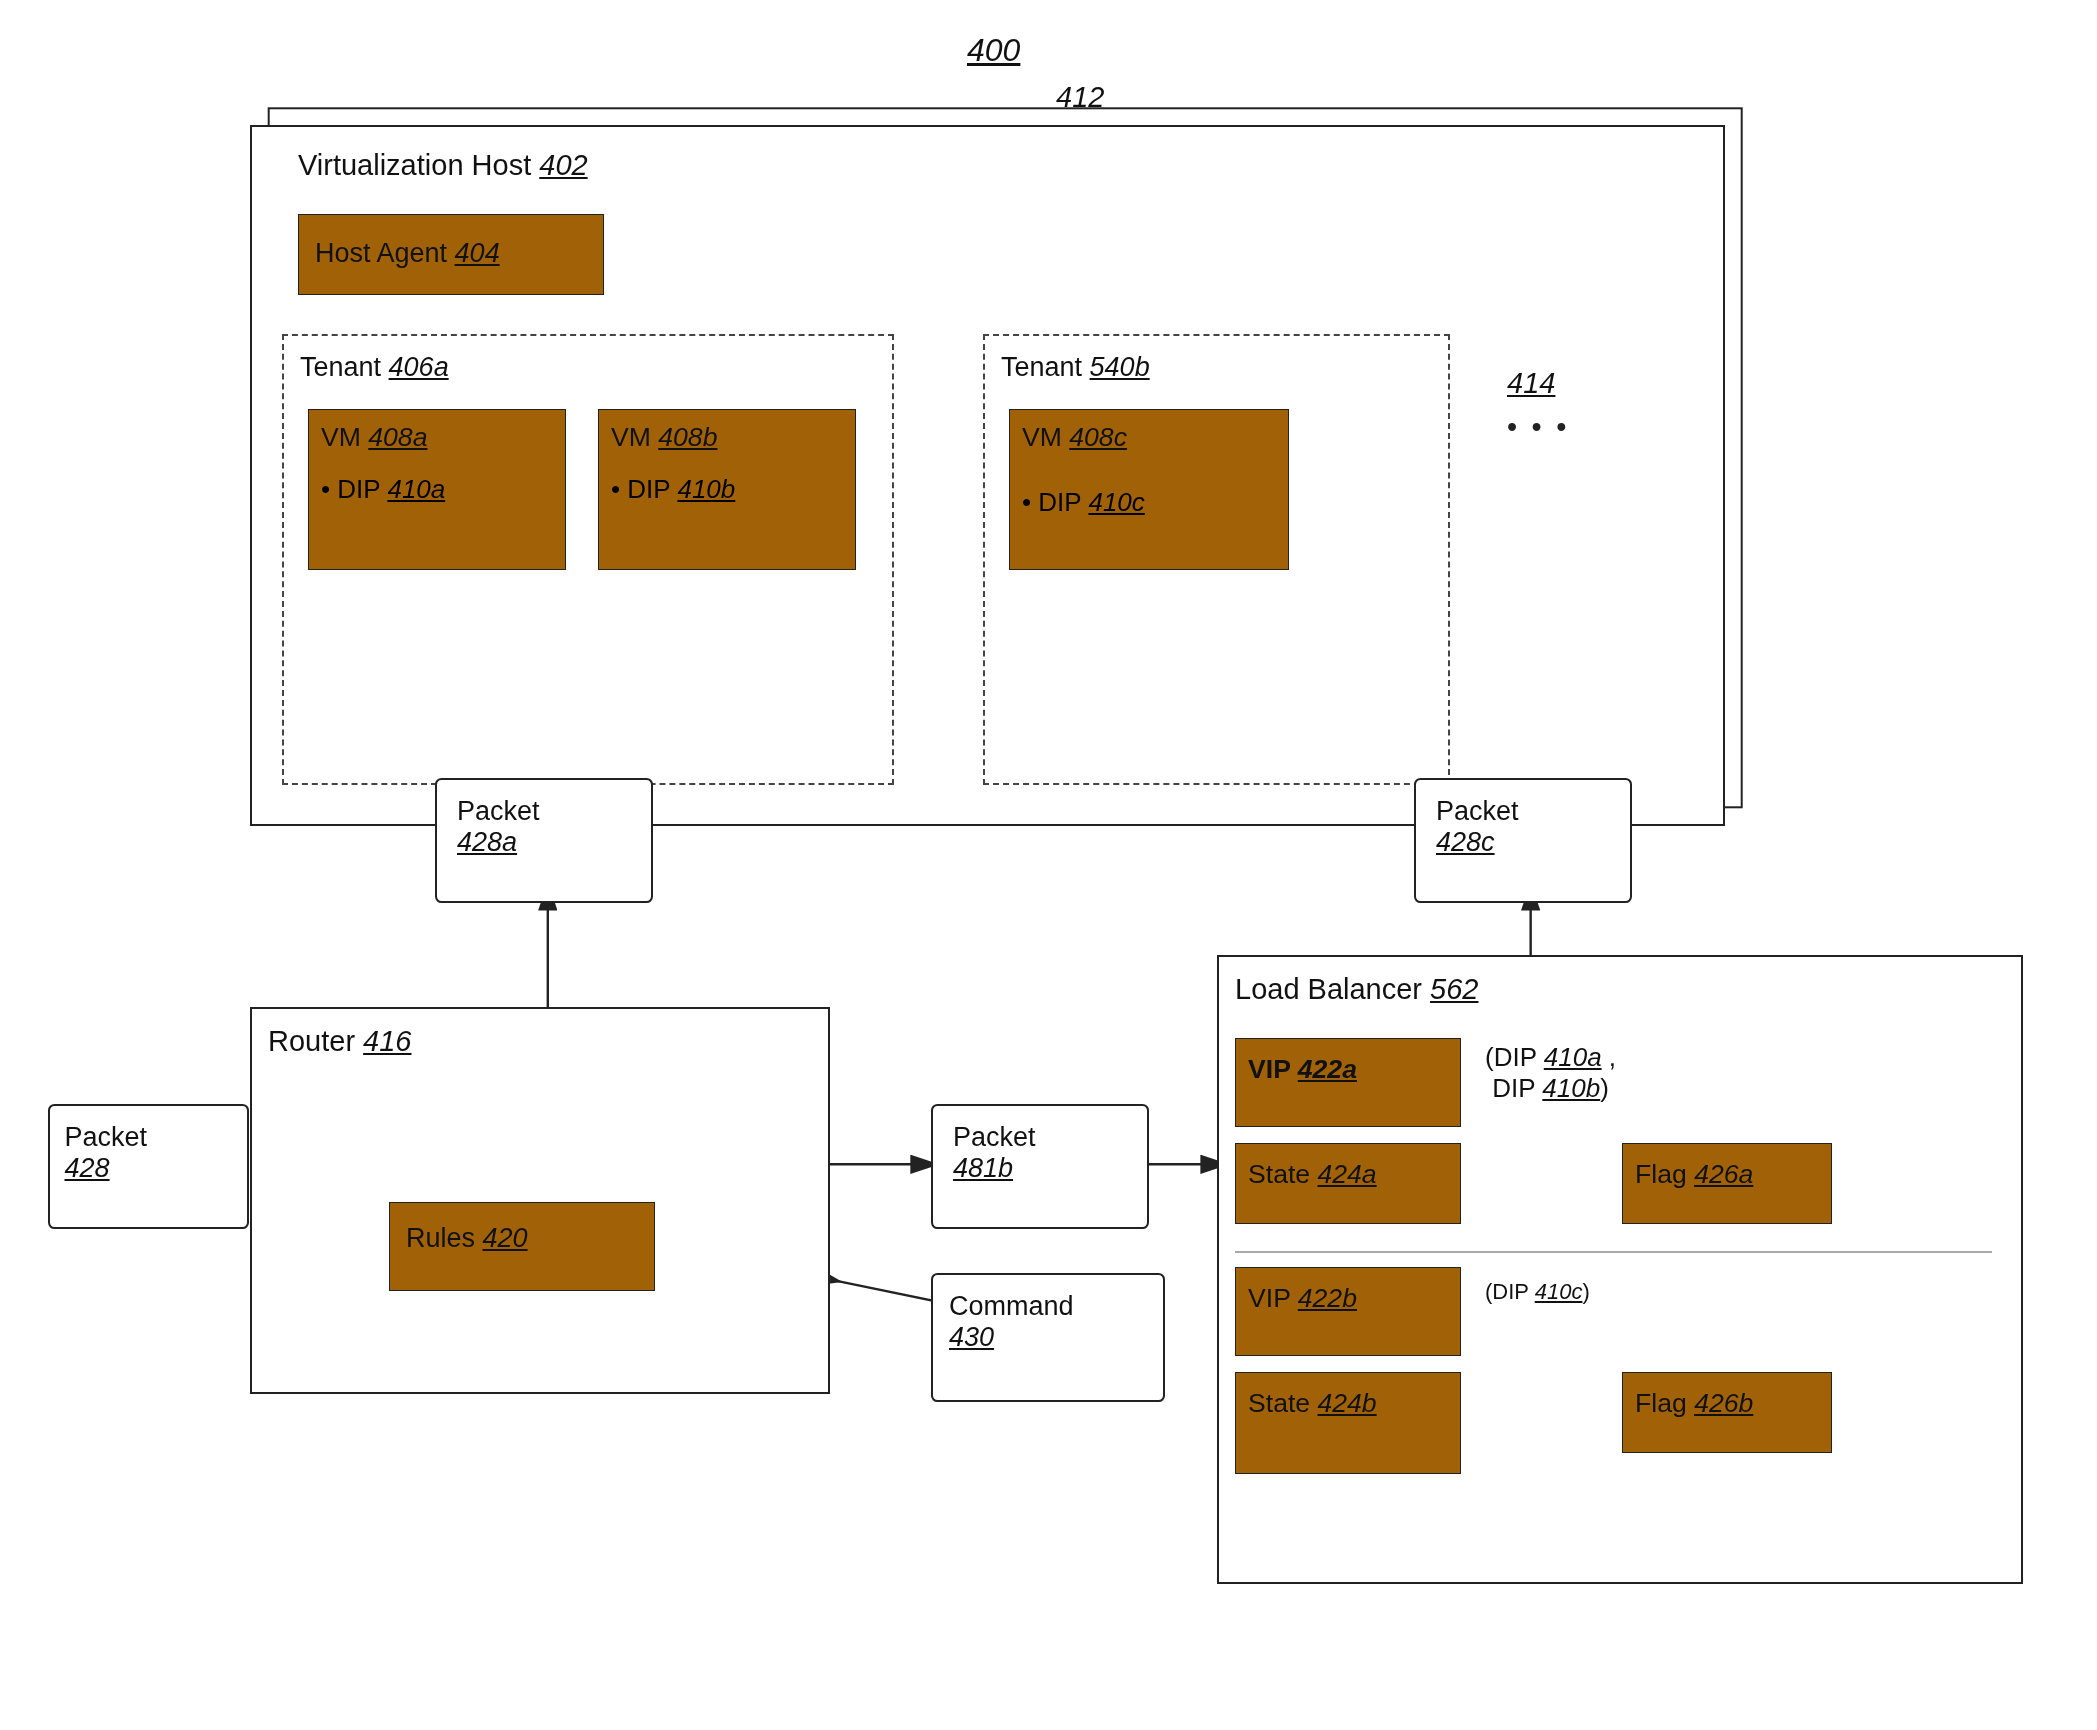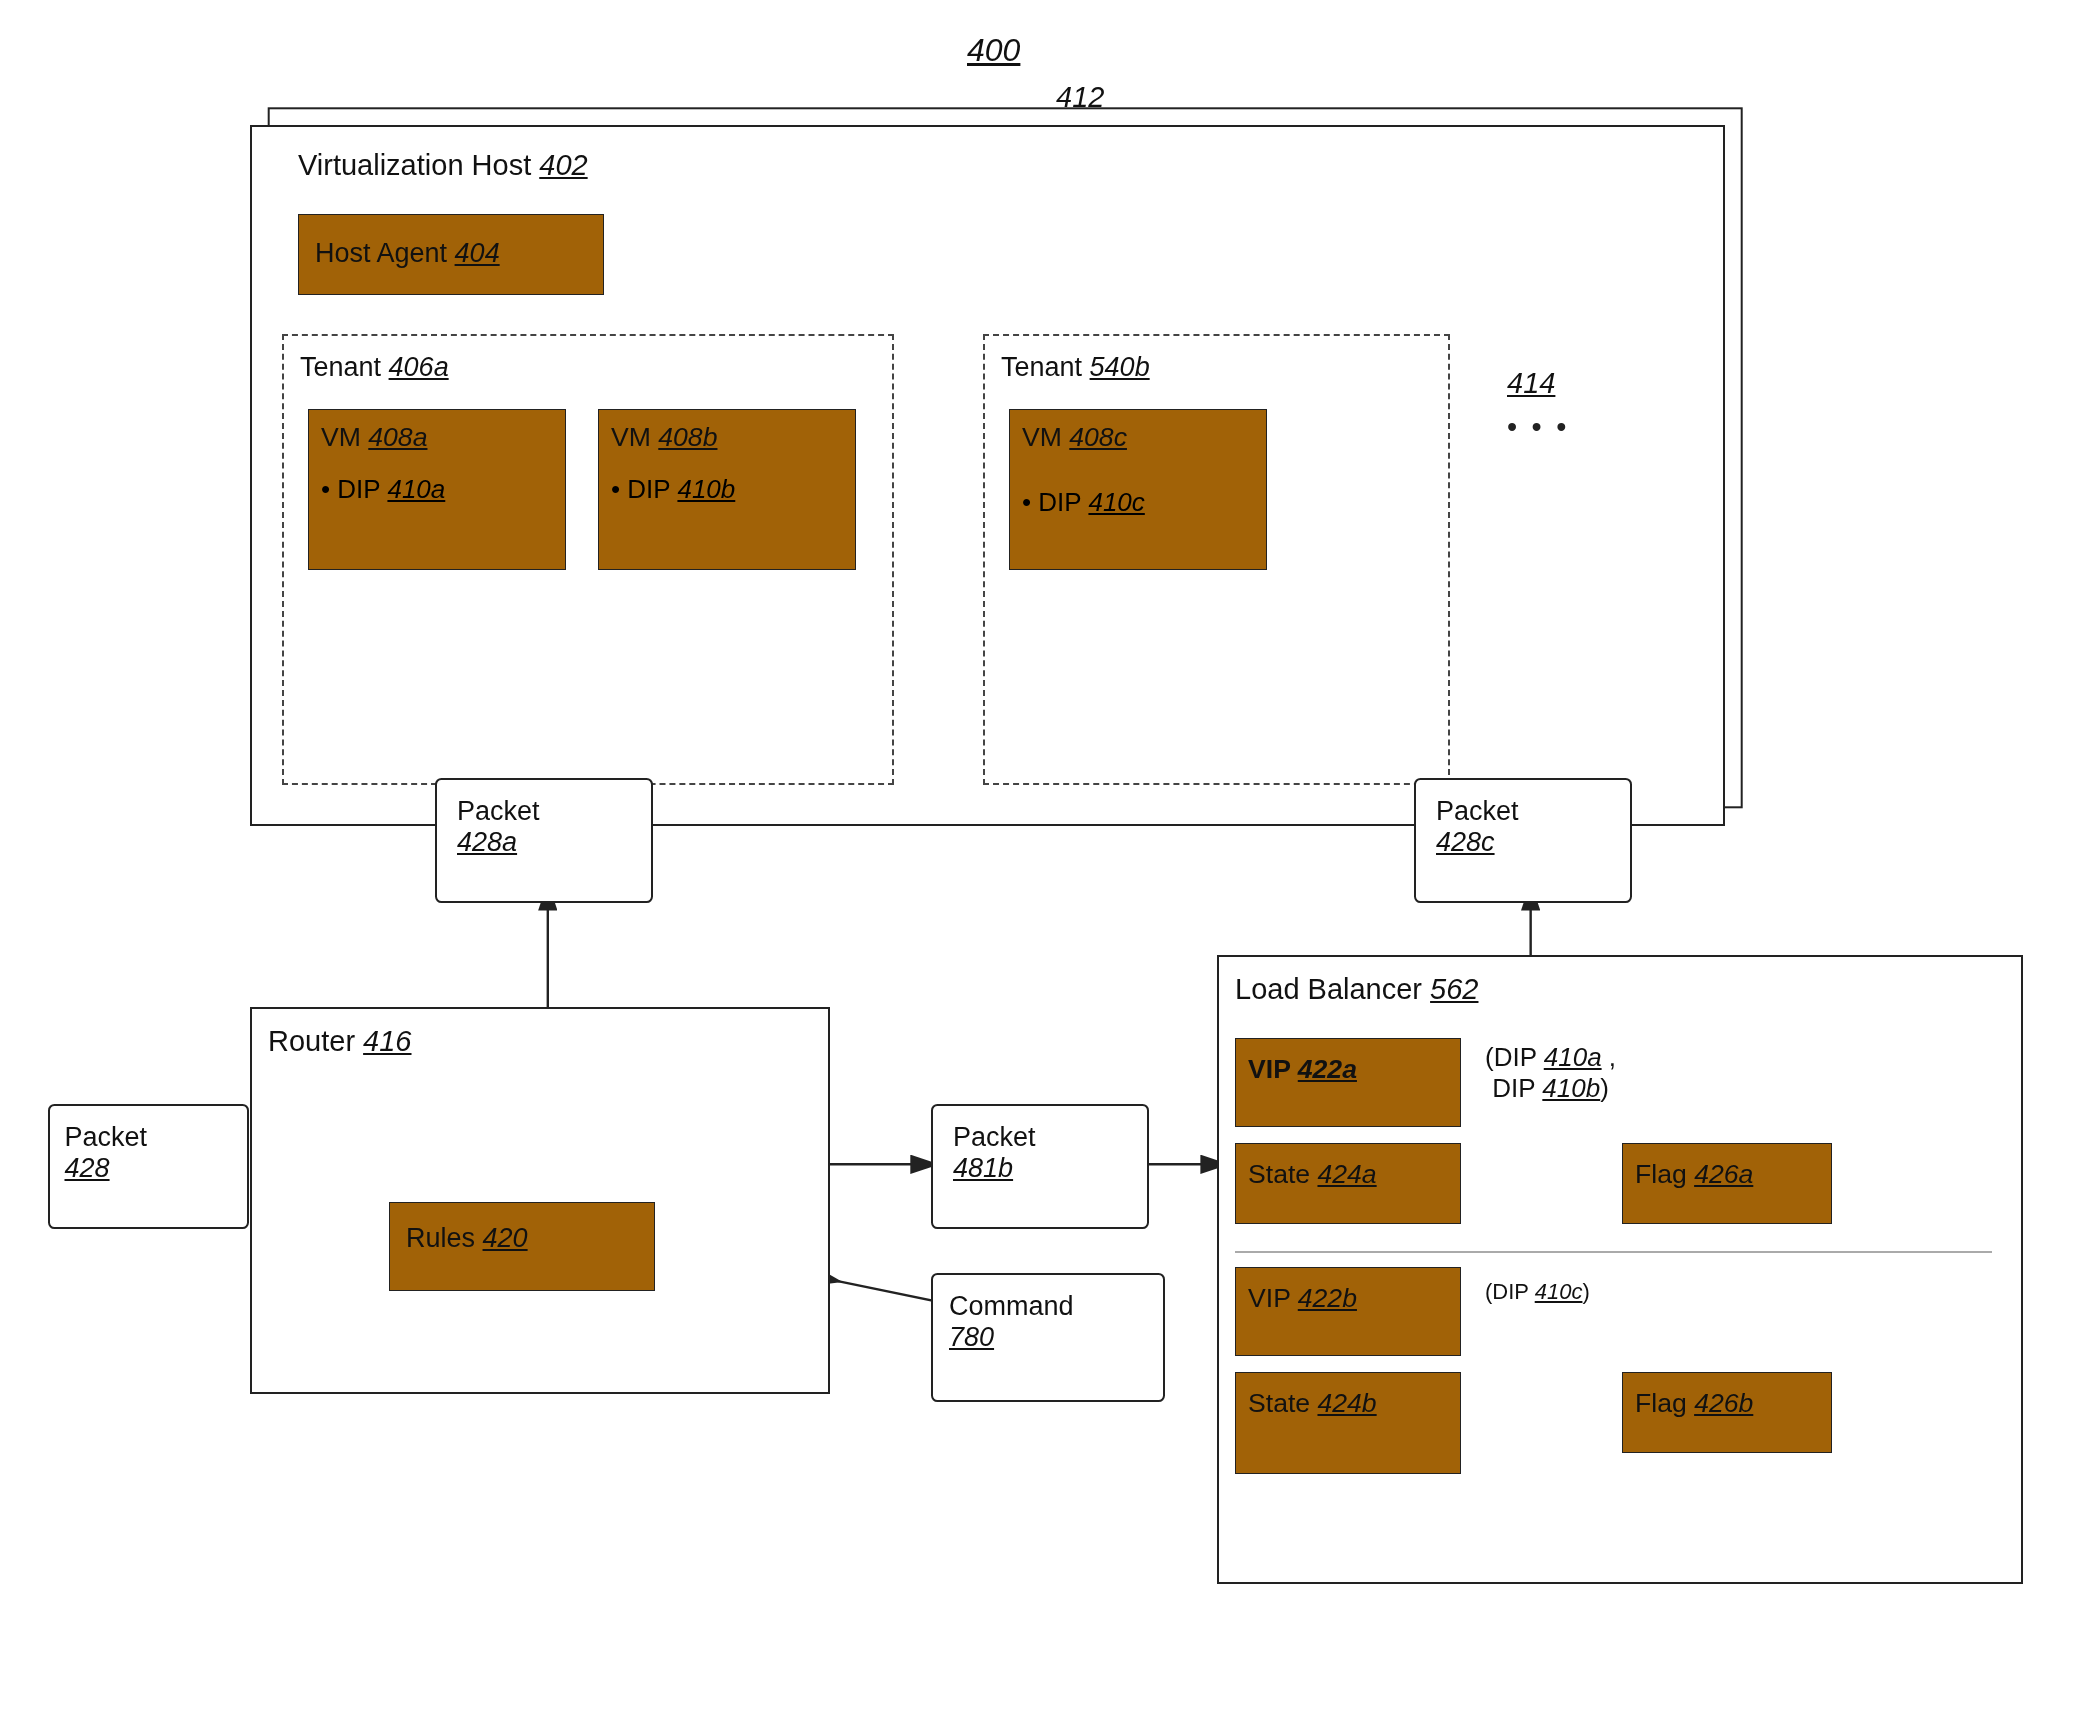--- a/index.html
+++ b/index.html
@@ -143,21 +143,21 @@
         • DIP <span class="label-ref">410b</span>
       </div>
     </div>
   </div>
 
   <div class="box-dashed" style="left:983px; top:334px; width:467px; height:451px; z-index:3; background:transparent;">
     <div class="box-label" style="top:16px; left:16px; font-size:27px;">
       Tenant <span class="label-ref">540b</span>
     </div>
 
-    <div class="box-inner" style="left:24px; top:73px; width:258px; height:161px;">
+    <div class="box-inner" style="left:24px; top:73px; width:280px; height:161px;">
       <div class="box-label" style="top:12px; left:12px; font-size:26.6px;">
         VM <span class="label-ref">408c</span>
       </div>
       <div class="bullet" style="position:absolute; top:64px; left:12px; font-size:26px;margin-top:13px;">
         • DIP <span class="label-ref">410c</span>
       </div>
     </div>
   </div>
 
   <div class="ref-label" style="left:1507px; top:367px; font-size:29px; z-index:3;">
@@ -196,21 +196,21 @@
   </div>
 
   <div class="box" style="left:931px; top:1104px; width:218px; height:125px; z-index:4; border-radius:6.4px;">
     <div class="box-label" style="top:16px; left:20px; font-size:27px;">
       Packet<br><span class="label-ref">481b</span>
     </div>
   </div>
 
   <div class="box" style="left:931px; top:1273px; width:234px; height:129px; z-index:4; border-radius:6.4px;">
     <div class="box-label" style="top:16px; left:16px; font-size:27px;">
-      Command<br><span class="label-ref">780</span>
+      Command<br><span class="label-ref">430</span>
     </div>
   </div>
 
   <div class="box" style="left:1217px; top:955px; width:806px; height:629px; z-index:4;">
     <div class="box-label" style="top:16px; left:16px; font-size:29px;">
       Load Balancer <span class="label-ref">562</span>
     </div>
 
     <div style="position:absolute; top:81px; left:16px; width:757px; height:193px;">
 

